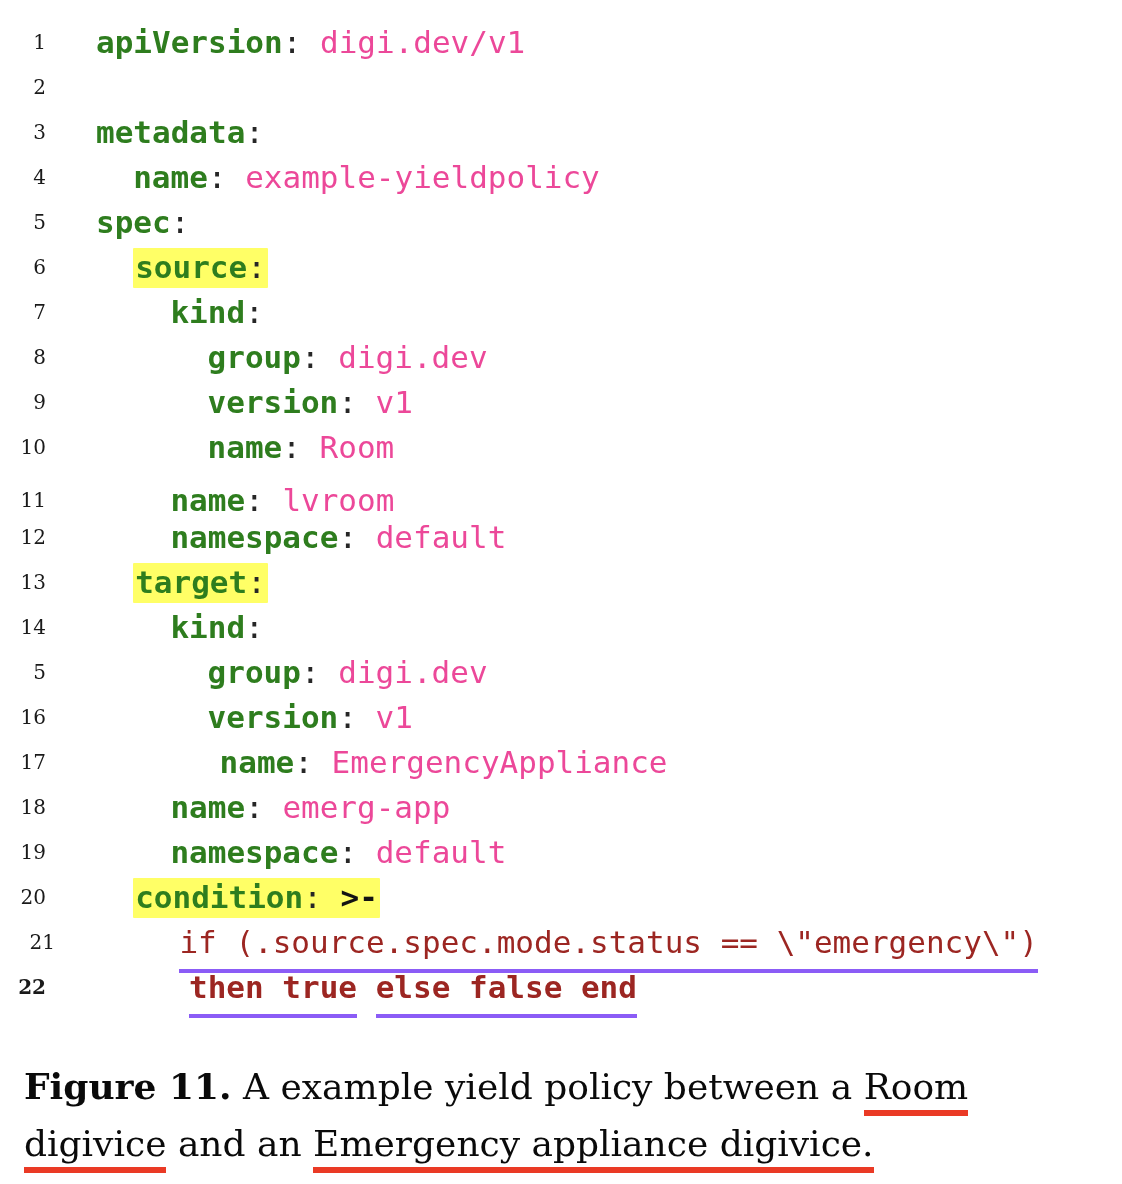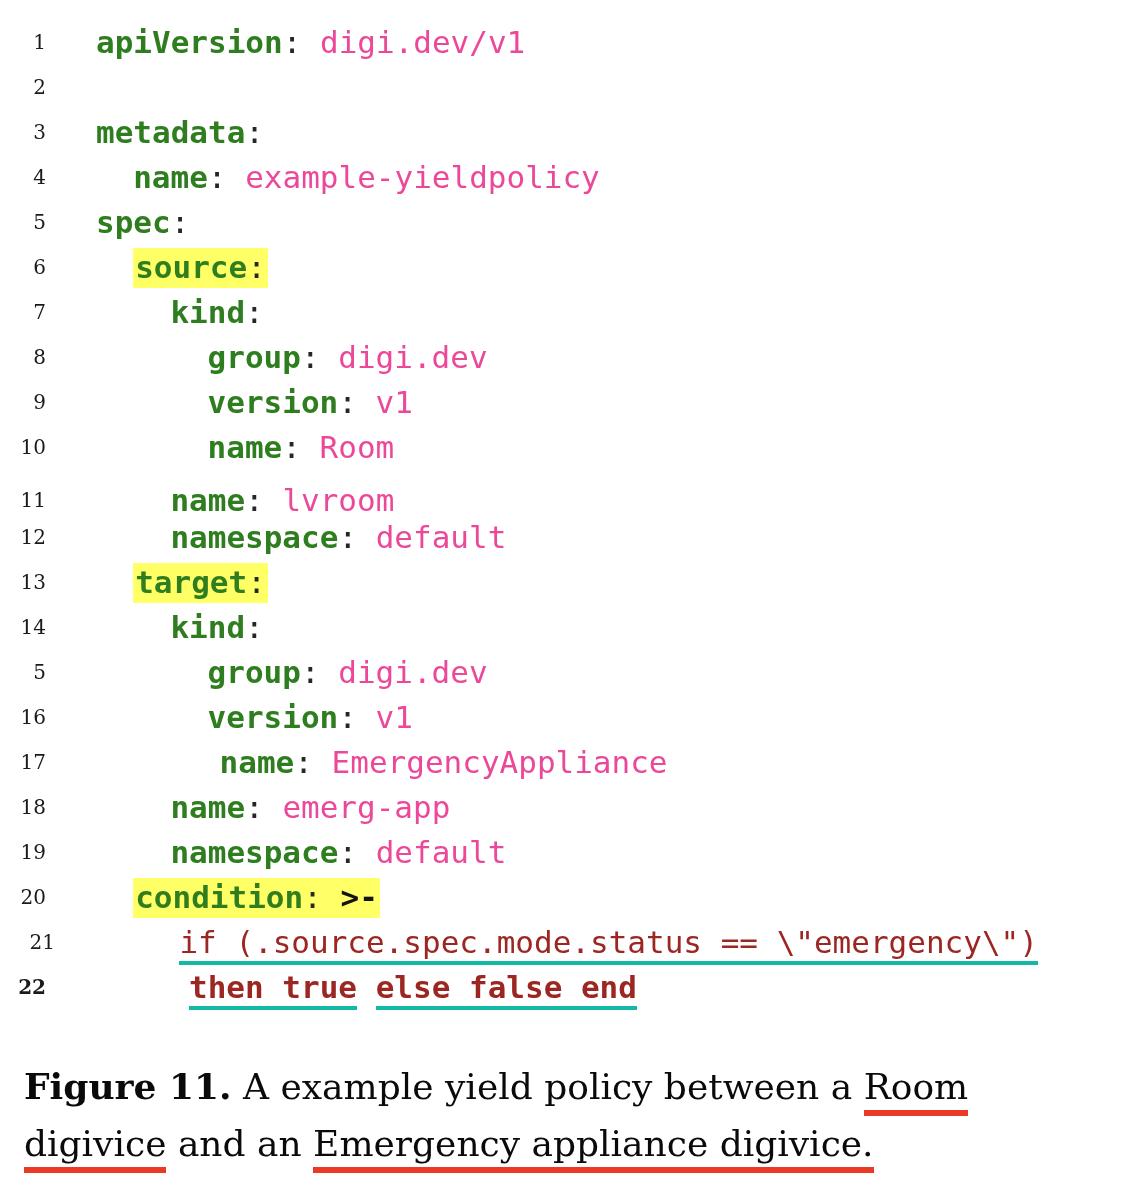--- a/index.html
+++ b/index.html
@@ -72,22 +72,22 @@
     background: #ffff66;
     padding: 1px 2px 3px 2px;
     border-radius: 1px;
   }
 
   .jq {             
     color: #9c2622;
     font-family: "DejaVu Sans Mono", monospace;
   }
   .ul {             
-    border-bottom: 4px solid #14b8a6;
-    padding-bottom: 1px;
+    border-bottom: 4px solid #8b5cf6;
+    padding-bottom: 9px;
   }
 
   
   #caption {
     position: absolute;
     left: 24px;
     top: 1058px;
     width: 1090px;
     font-family: "DejaVu Serif", serif;
     font-size: 36px;

